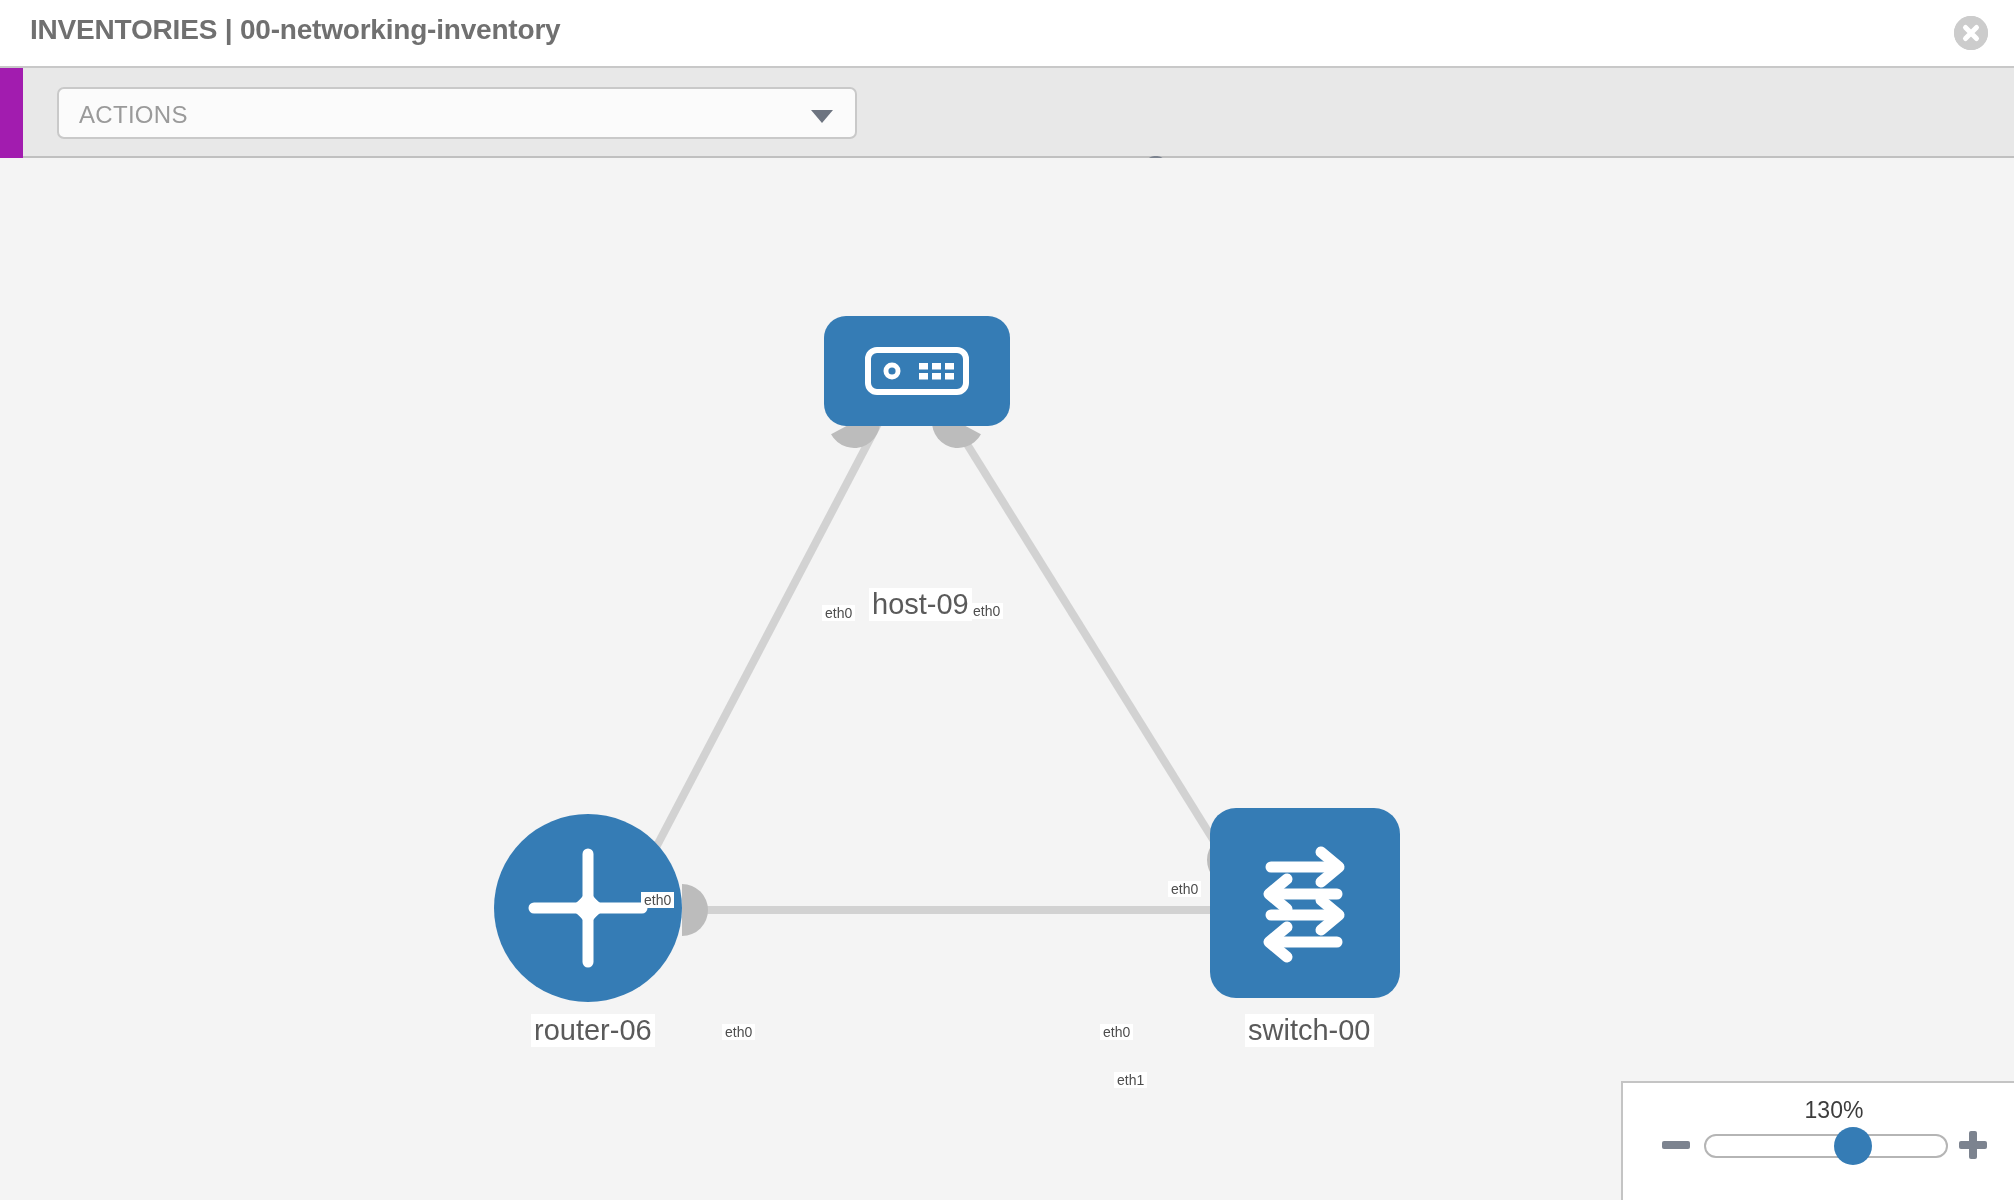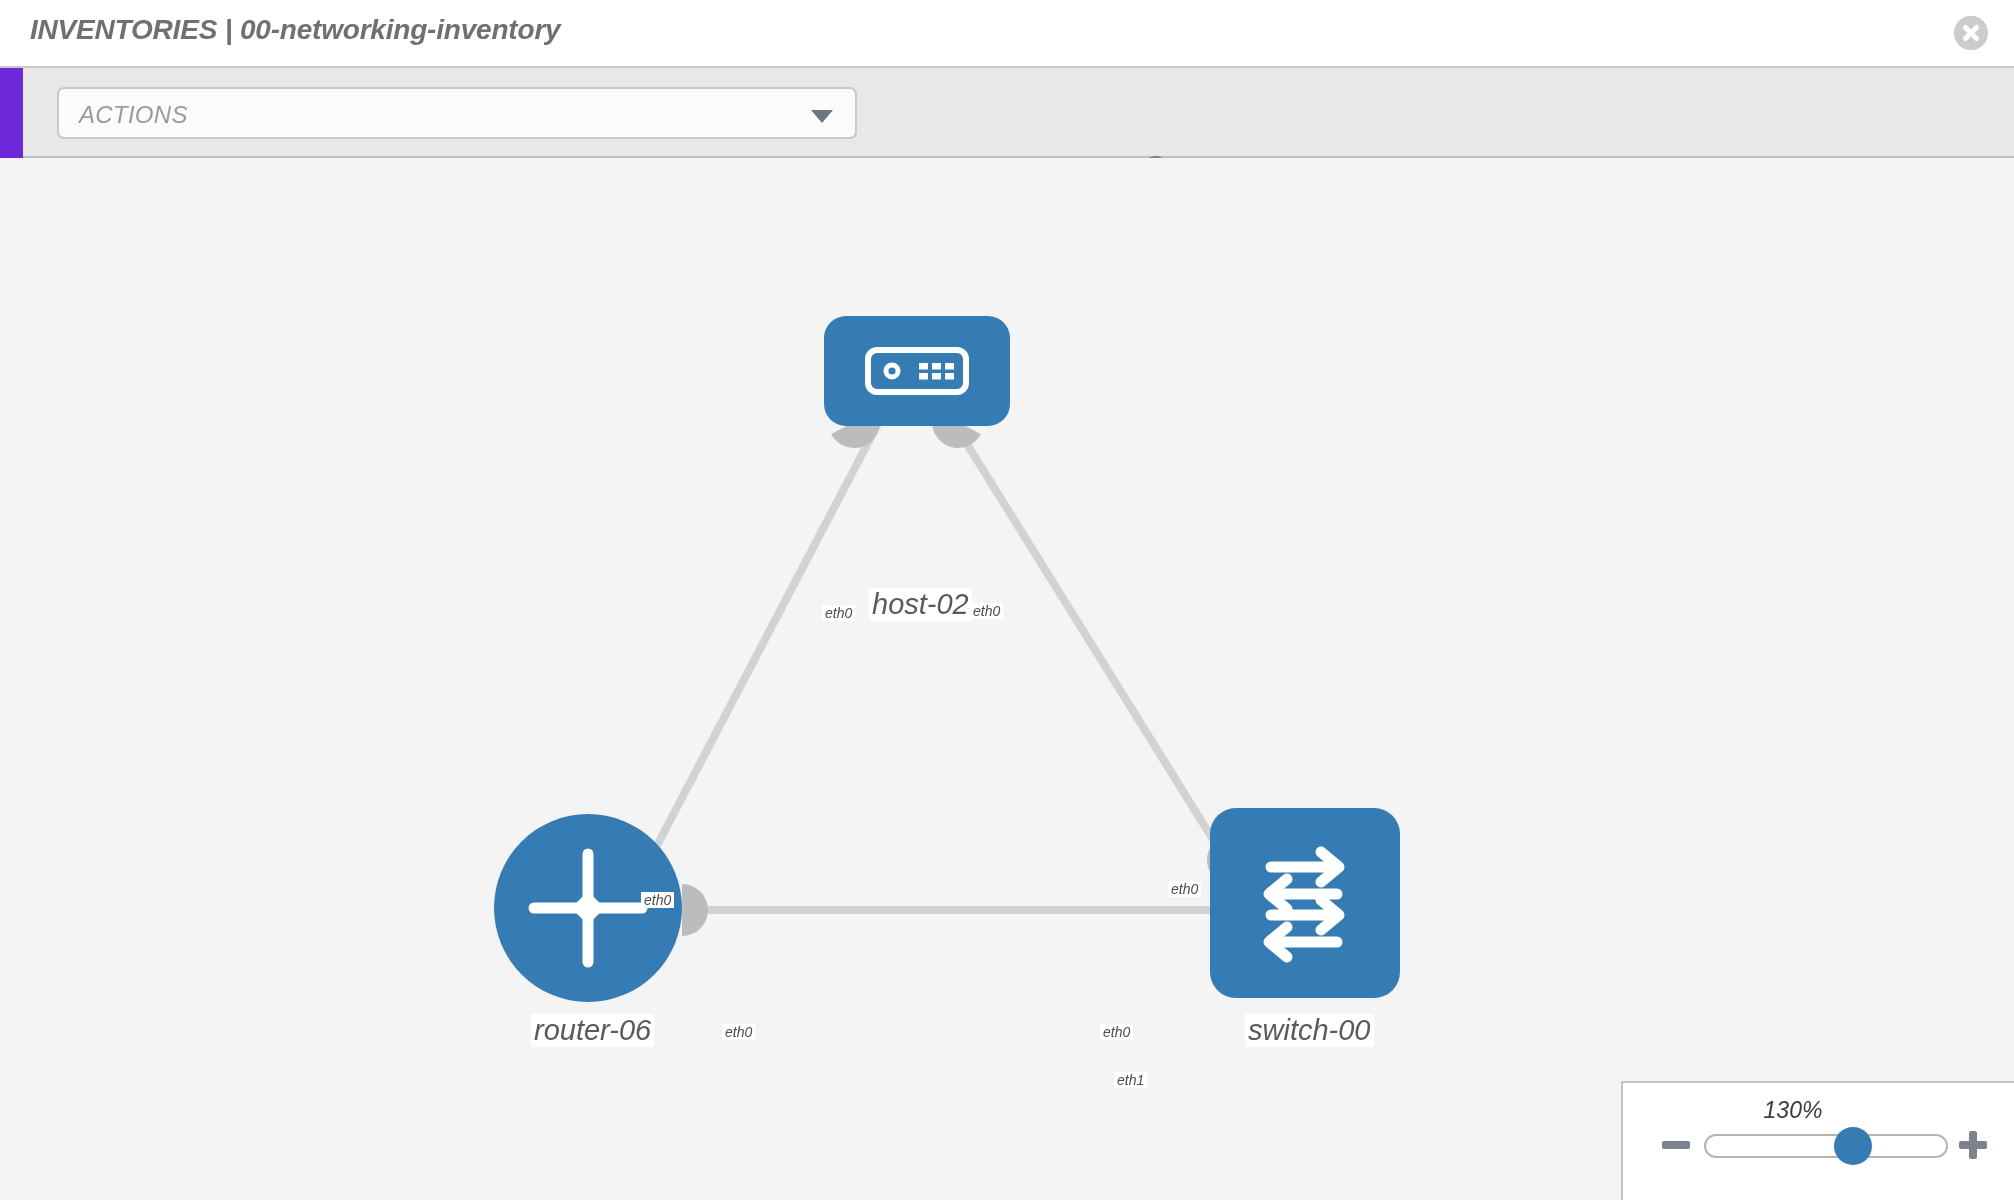--- a/index.html
+++ b/index.html
@@ -11,22 +11,21 @@
     width: 2014px;
     height: 1200px;
     overflow: hidden;
     font-family: "Liberation Sans", sans-serif;
     -webkit-font-smoothing: antialiased;
   }
   #app {
     position: relative;
     width: 2004px;
     height: 1200px;
-    background: #6d28d9;
-    font-style: italic;
+    background: #a21caf;
   }
 
   
   .header {
     position: absolute;
     left: 0; top: 0;
     width: 2014px;
     height: 68px;
     background: #ffffff;
     border-bottom: 2px solid #c8c8c8;
@@ -201,20 +200,21 @@
     box-sizing: border-box;
   }
   .zoom-value {
     position: absolute;
     top: 14px;
     left: 0;
     width: 340px;
     text-align: center;
     font-size: 23px;
     color: #3c3c3c;
+    padding-left: 41px;
   }
   .zoom-minus, .zoom-plus {
     position: absolute;
     top: 45px;
     width: 34px;
     height: 34px;
     cursor: pointer;
   }
   .zoom-minus { left: 36px; }
   .zoom-plus  { left: 333px; }
@@ -345,21 +345,21 @@
           <line x1="96" y1="55" x2="30" y2="55"></line>
           <polyline points="46,40 28,55 46,70"></polyline>
           <line x1="30" y1="76" x2="96" y2="76"></line>
           <polyline points="80,61 98,76 80,91"></polyline>
           <line x1="96" y1="103" x2="30" y2="103"></line>
           <polyline points="46,88 28,103 46,118"></polyline>
         </g>
       </svg>
     </div>
 
-    <div class="node-label host">host-02</div>
+    <div class="node-label host">host-09</div>
     <div class="node-label router">router-06</div>
     <div class="node-label switch">switch-00</div>
 
     <div class="iface-label if-host-l">eth0</div>
     <div class="iface-label if-host-r">eth0</div>
     <div class="iface-label if-rt-up">eth0</div>
     <div class="iface-label if-sw-up">eth0</div>
     <div class="iface-label if-rt-mid">eth0</div>
     <div class="iface-label if-sw-mid0">eth0</div>
     <div class="iface-label if-sw-mid1">eth1</div>

